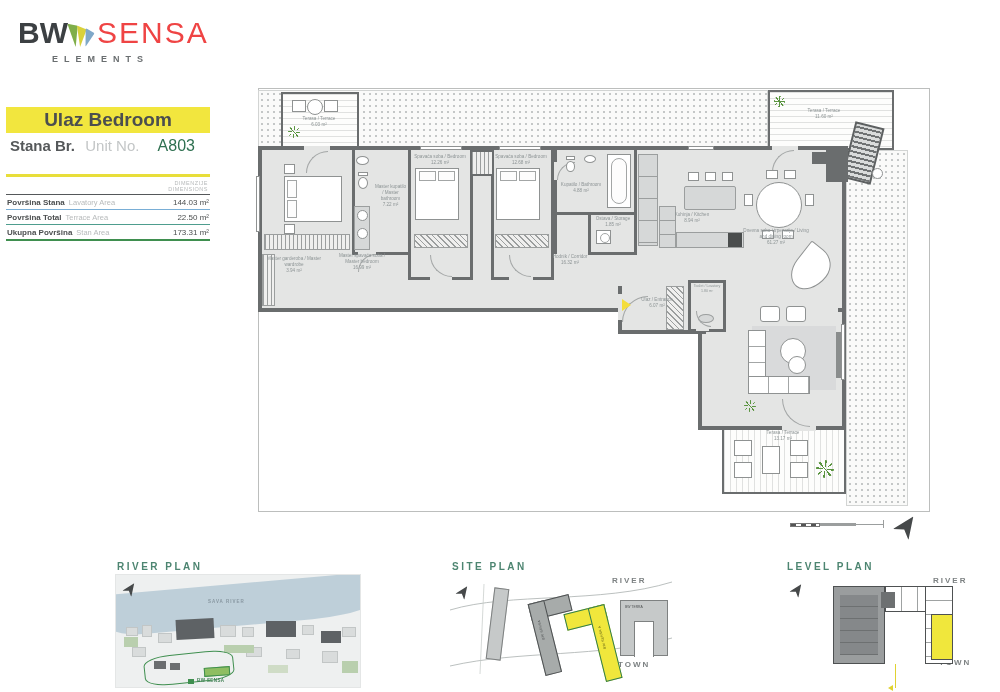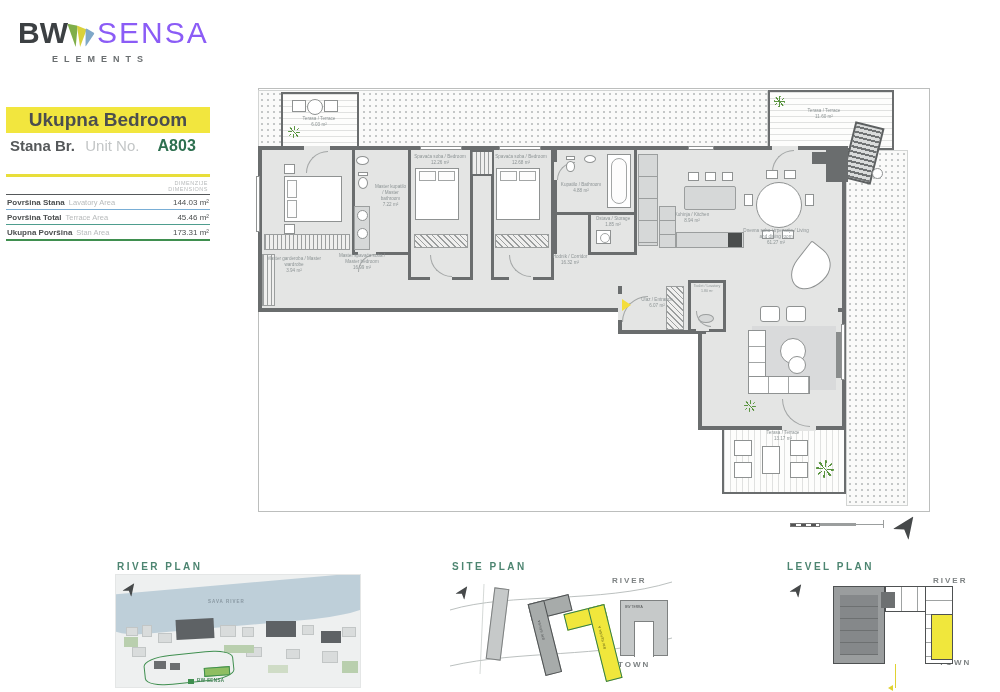--- a/index.html
+++ b/index.html
@@ -6,27 +6,27 @@
 html,body{background:#fff}
 .page{position:relative;width:1000px;height:692px;background:#fff;font-family:"Liberation Sans",sans-serif;overflow:hidden;color:#4b4e4f}
 
 .logo-row{position:absolute;left:18px;top:16px;display:flex;align-items:flex-end}
 .logo-bw{font-size:30px;font-weight:800;color:#3c4043;letter-spacing:0}
 .leaf{position:relative;width:26px;height:28px;display:inline-block;margin:0 2px 2px 1px}
 .leaf i{position:absolute;bottom:1px;width:10px;height:24px;clip-path:polygon(50% 100%,0 0,100% 14%)}
 .leaf .l1{left:0;background:#7fae49;transform:rotate(-8deg)}
 .leaf .l2{left:7px;height:21px;background:#d9d13b;transform:rotate(5deg)}
 .leaf .l3{left:14px;height:18px;background:#7fa8c9;transform:rotate(16deg)}
-.logo-sensa{font-size:30px;font-weight:300;color:#8b5cf6;letter-spacing:2px}
+.logo-sensa{font-size:30px;font-weight:300;color:#ef4444;letter-spacing:2px}
 .logo-tag{position:absolute;left:52px;top:54px;font-size:9px;letter-spacing:6px;color:#6a6e70;font-weight:bold}
 .type-bar{position:absolute;left:6px;top:107px;width:204px;height:26px;background:#f2e63e;display:flex;align-items:center;justify-content:center;font-size:19px;font-weight:bold;color:#4b4e4f}
 .unit-row{position:absolute;left:10px;top:137px;width:200px;font-size:15px}
 .unit-row .stan{font-weight:bold;color:#55585a}
 .unit-row .unitlab{color:#c3c6c7;margin-left:6px}
-.unit-row .unitnum{color:#2e7050;font-weight:bold;margin-left:14px;font-size:16px}
+.unit-row .unitnum{color:#2e7050;font-weight:normal;margin-left:14px;font-size:16px}
 .dims{position:absolute;left:6px;top:174px;width:204px;border-top:3px solid #e8de3a;padding-top:2px;font-size:8px}
 .dims-head{display:flex;flex-direction:column;align-items:flex-end;color:#b7babb;font-size:5.5px;letter-spacing:.5px;border-bottom:1px solid #55585a;padding:1px 2px 2px 0}
 .drow{display:flex;align-items:flex-end;padding:2.5px 1px}
 .drow .dsr{font-weight:bold;color:#4b4e4f;white-space:nowrap}
 .drow .den{color:#b7babb;margin-left:4px;font-size:7.5px;white-space:nowrap}
 .drow .dval{margin-left:auto;font-weight:normal;color:#4b4e4f}
 .r1{border-bottom:1px solid #79aed6}
 .r2{border-bottom:1px solid #4e9d8e}
 .r3{border-bottom:2px solid #3f8f4f}
 
@@ -87,42 +87,42 @@
     <span class="leaf">
         <i class="l1"></i>
         <i class="l2"></i>
         <i class="l3"></i>
       </span>
     <span class="logo-sensa">SENSA</span>
   </div>
   <div class="logo-tag">ELEMENTS</div>
 
   <div class="type-bar">
-    <span>Ukupna Bedroom</span>
+    <span>Ulaz Bedroom</span>
   </div>
   <div class="unit-row">
     <span class="stan">Stana Br.</span>
     <span class="unitlab">Unit No.</span>
     <span class="unitnum">A803</span>
   </div>
 
   <div class="dims">
     <div class="dims-head">
       <span>DIMENZIJE</span>
       <span>DIMENSIONS</span>
     </div>
     <div class="drow r1">
       <span class="dsr">Površina Stana</span>
       <span class="den">Lavatory Area</span>
       <span class="dval">144.03 m²</span>
     </div>
     <div class="drow r2">
       <span class="dsr">Površina Total</span>
       <span class="den">Terrace Area</span>
-      <span class="dval">45.46 m²</span>
+      <span class="dval">22.50 m²</span>
     </div>
     <div class="drow r3">
       <span class="dsr">Ukupna Površina</span>
       <span class="den">Stan Area</span>
       <span class="dval">173.31 m²</span>
     </div>
   </div>
 
   <div class="lot" style="left:258px;top:88px;width:672px;height:424px"></div>
   <div class="stipple" style="left:258px;top:90px;width:510px;height:58px"></div>

